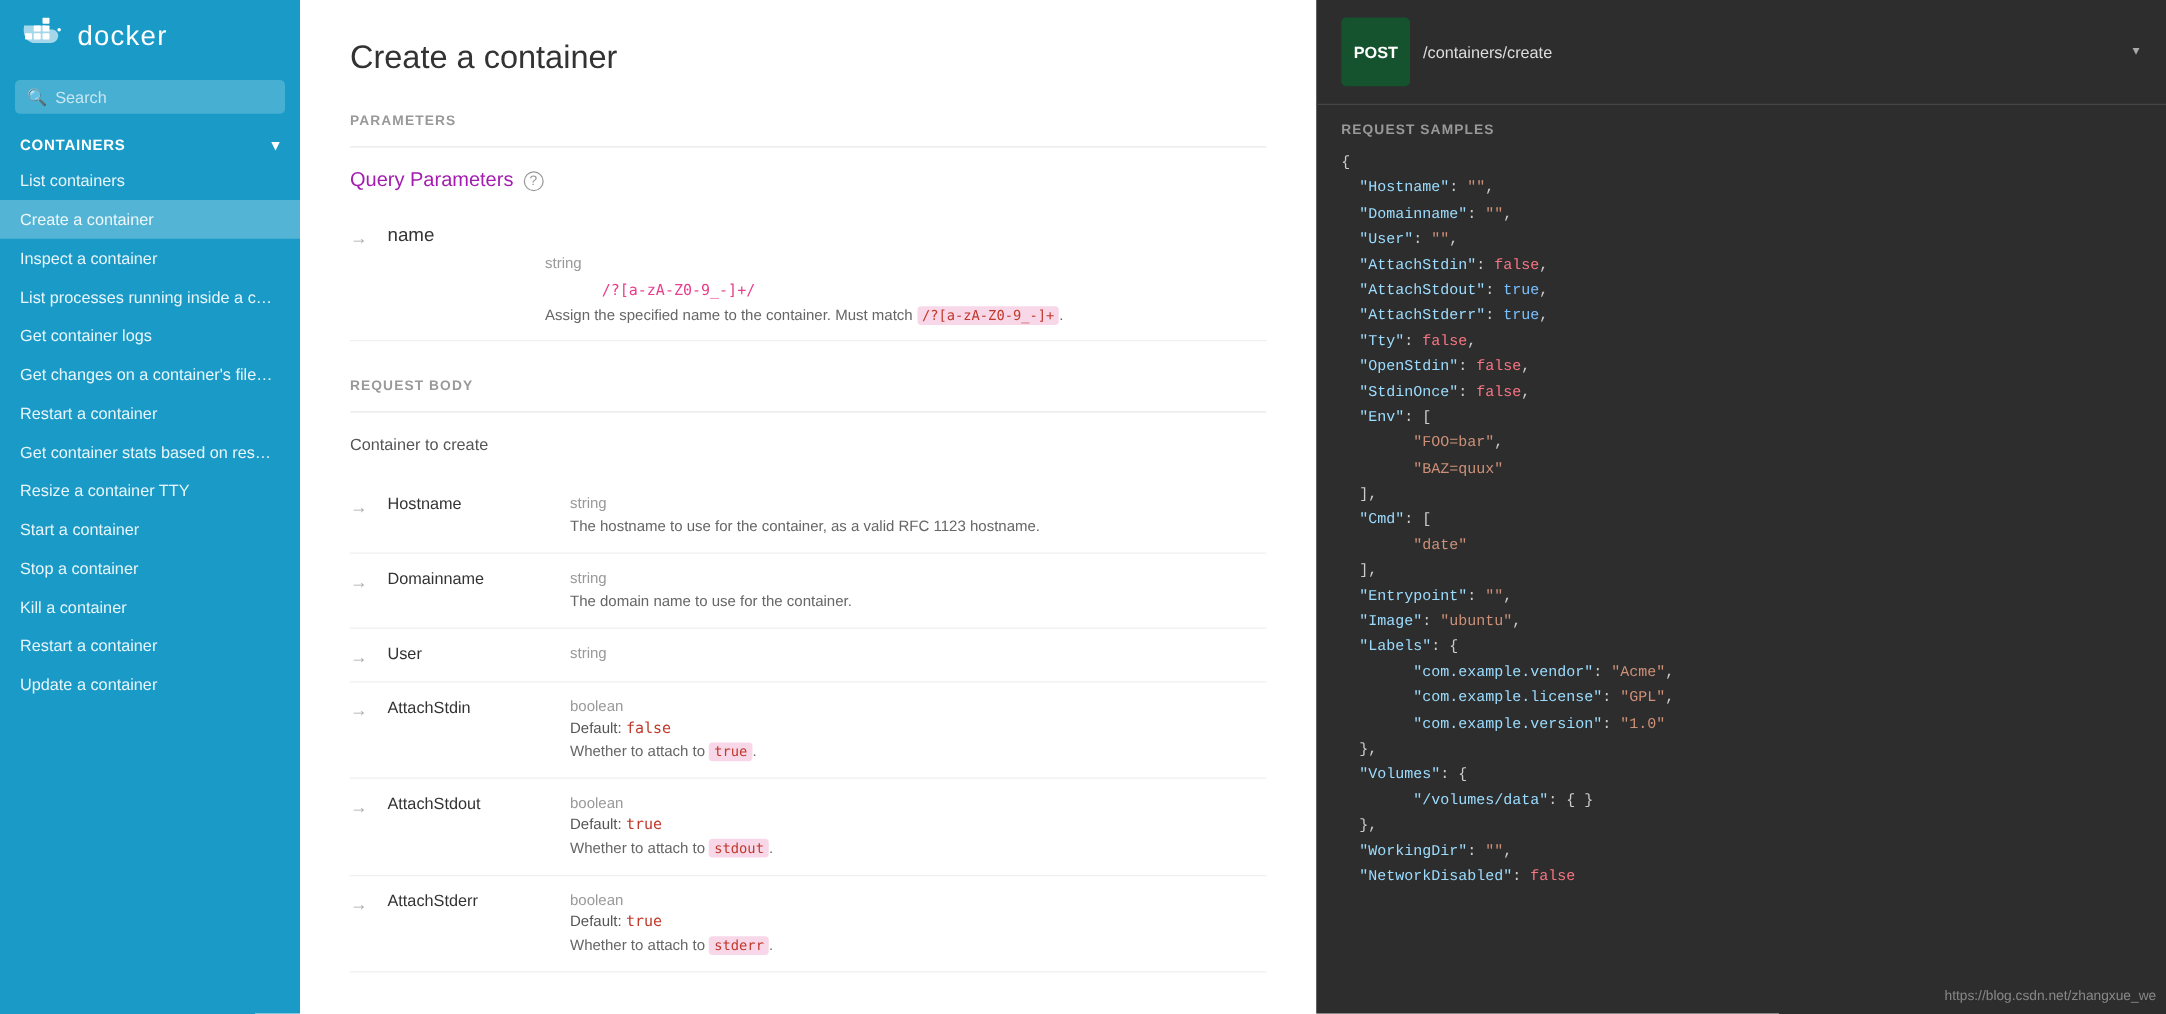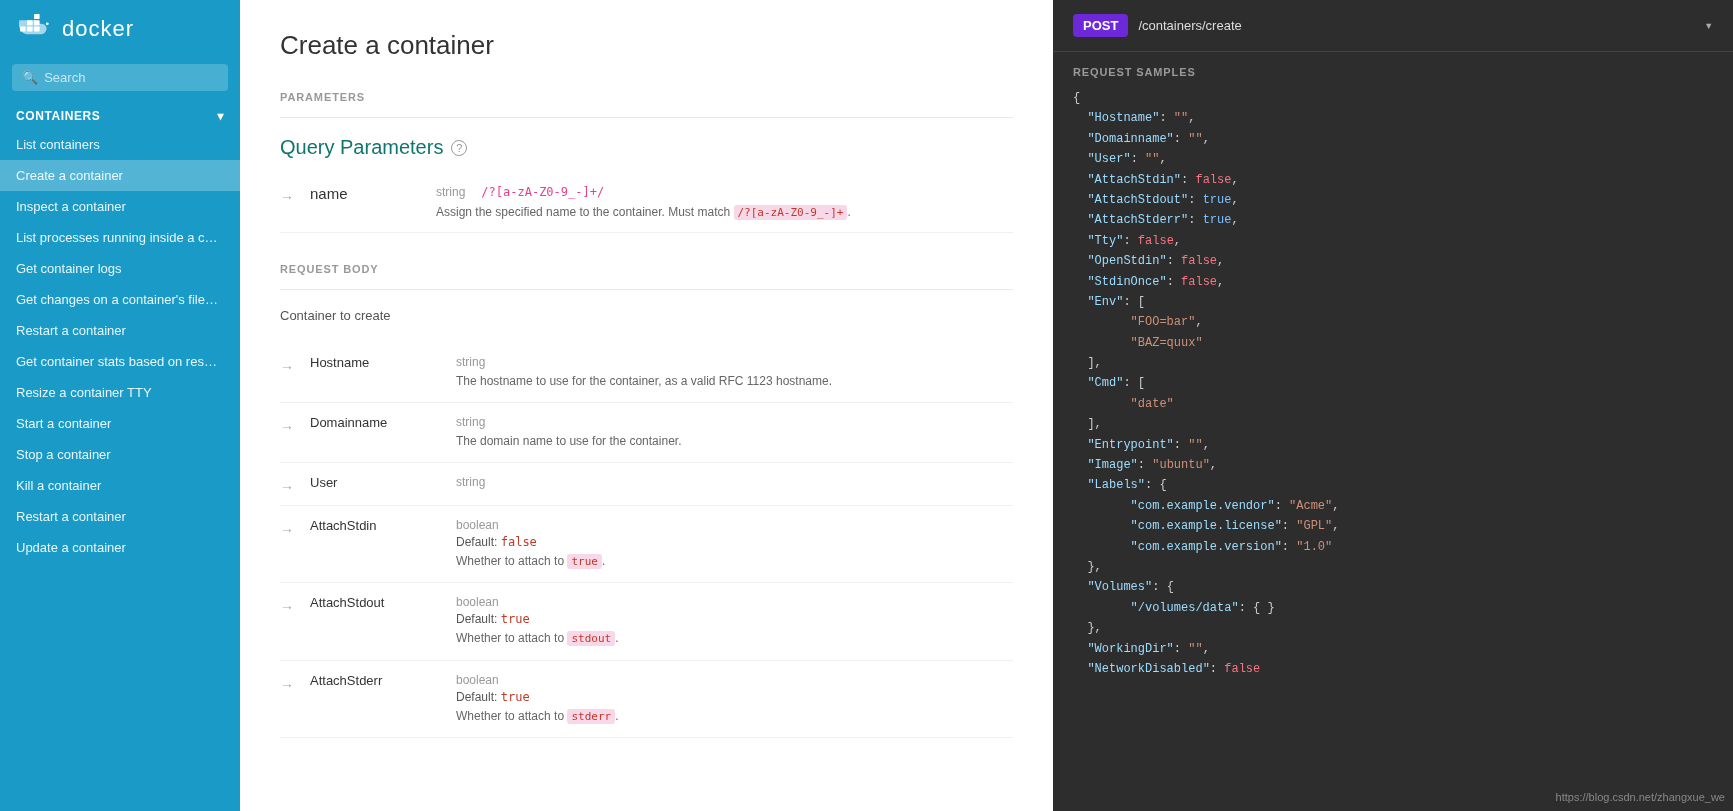--- a/index.html
+++ b/index.html
@@ -104,23 +104,23 @@
     }
 
     
     .query-params-header {
       display: flex;
       align-items: center;
       gap: 8px;
       margin-bottom: 16px;
     }
     .query-params-label {
-      font-size: 20px;
+      font-size: 16px;
       font-weight: 500;
-      color: #0f766e;
+      color: #a21caf;
     }
     .help-icon {
       width: 16px;
       height: 16px;
       border-radius: 50%;
       border: 1px solid #999;
       display: flex;
       align-items: center;
       justify-content: center;
       font-size: 11px;
@@ -152,20 +152,21 @@
     .param-type {
       font-size: 12px;
       color: #999;
       margin-right: 8px;
       flex-shrink: 0;
     }
     .param-pattern {
       font-size: 12px;
       color: #e83e8c;
       font-family: monospace;
+      margin-top: 45px;
     }
     .param-desc {
       font-size: 12px;
       color: #666;
       margin-top: 4px;
       line-height: 1.5;
     }
     .inline-code {
       background: #f8d7e8;
       color: #c0392b;
@@ -230,23 +231,23 @@
       font-size: 12px;
     }
     #right-panel-header {
       display: flex;
       align-items: center;
       padding: 14px 20px;
       gap: 10px;
       border-bottom: 1px solid #444;
     }
     .post-badge {
-      background: #6d28d9;
+      background: #14532d;
       color: white;
-      padding: 4px 10px;
+      padding: 20px 10px;
       border-radius: 4px;
       font-family: sans-serif;
       font-size: 13px;
       font-weight: 600;
     }
     .endpoint-path {
       color: #ddd;
       font-family: sans-serif;
       font-size: 13px;
       flex: 1;

